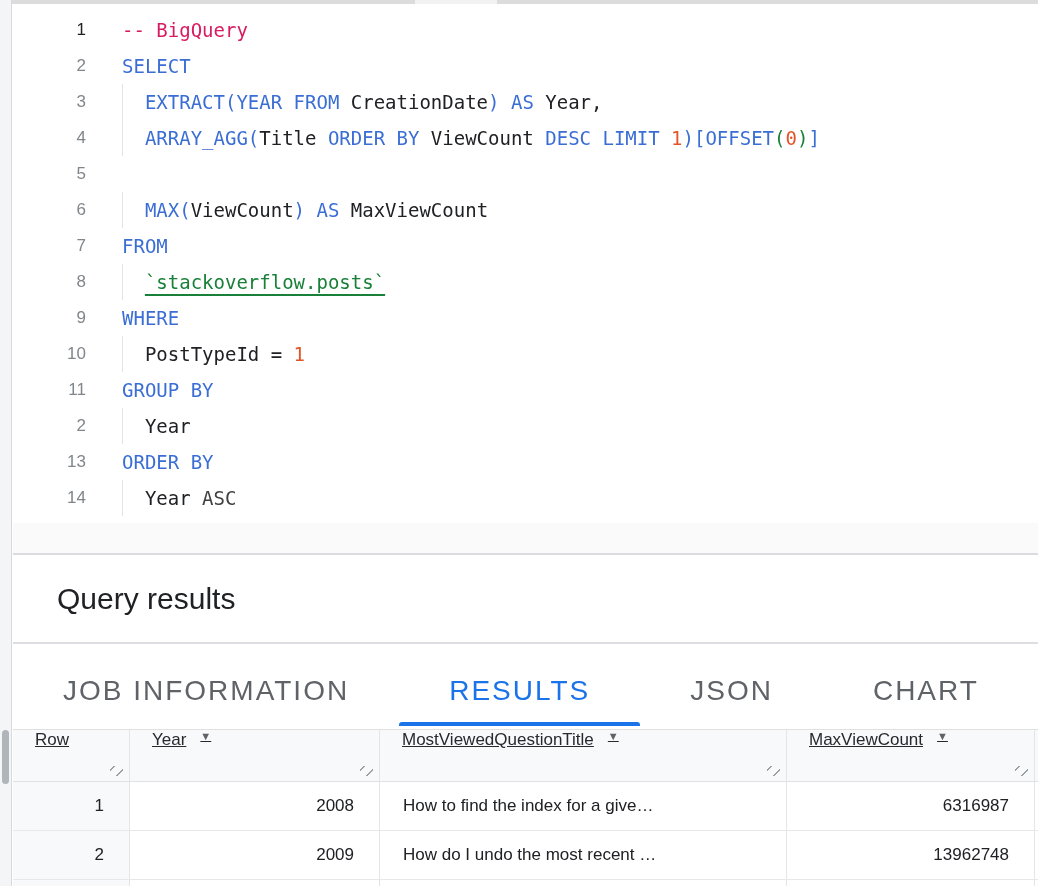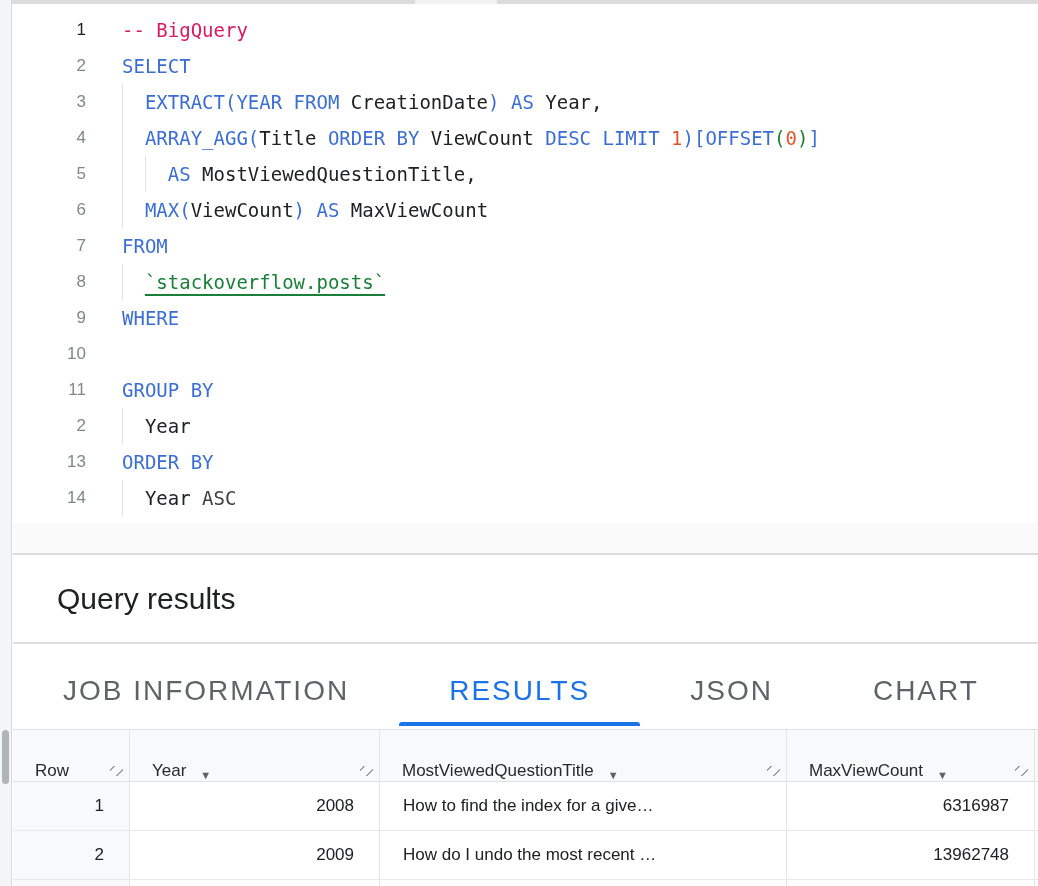--- a/index.html
+++ b/index.html
@@ -43,23 +43,23 @@
   .tab{position:relative;display:flex;align-items:center;justify-content:center;
        padding:0 50px;font-size:28px;font-weight:500;letter-spacing:2px;color:#5f6368;
        white-space:nowrap;cursor:pointer;text-transform:uppercase;}
   .tab.active{color:#1a73e8;justify-content:flex-end;}
   .tab .indicator{position:absolute;left:0;right:0;bottom:3px;height:4px;background:#1a73e8;
                   border-radius:3px 3px 0 0;}
 
   
   .rtable{position:absolute;left:13px;top:730px;width:1025px;background:#fff;}
   .thead{display:flex;height:51px;background:#f8f9fa;border-bottom:1px solid #dfe1e4;}
-  .th{position:relative;display:flex;align-items:flex-end;box-sizing:border-box;
+  .th{position:relative;display:flex;align-items:flex-start;box-sizing:border-box;
       padding:0 20px 0 22px;border-right:1px solid #e3e5e8;font-size:17px;font-weight:500;
-      color:#27292e;white-space:nowrap;overflow:hidden;}
+      color:#27292e;white-space:nowrap;overflow:hidden;text-decoration:underline;}
   .sort-arrow{margin-left:14px;font-size:11px;color:#5f6368;}
   .resize-handle{position:absolute;right:6px;bottom:5px;width:13px;height:10px;cursor:col-resize;
       background:repeating-linear-gradient(135deg,transparent 0 2.5px,#9aa0a6 2.5px 4px,transparent 4px 8.5px);}
   .tr{display:flex;height:48px;border-bottom:1px solid #e6e8ea;background:#fff;}
   .td{display:flex;align-items:center;box-sizing:border-box;border-right:1px solid #e3e5e8;
       font-size:17px;color:#202124;white-space:nowrap;overflow:hidden;}
   .td.rownum{background:#f8f9fa;}
   .td.align-right{justify-content:flex-end;padding-right:25px;padding-left:8px;}
   .td.align-left{justify-content:flex-start;padding-left:23px;padding-right:16px;}
   .th.sliver,.td.sliver{flex:1;border-right:none;padding:0;}
@@ -88,40 +88,40 @@
       <div class="code-line">
         <span class="lnum">3</span>
         <span class="code"><span class="indent"></span><span style="color: rgb(59, 110, 212);">EXTRACT(YEAR FROM </span><span style="color: rgb(32, 33, 36);">CreationDate</span><span style="color: rgb(59, 110, 212);">) AS </span><span style="color: rgb(32, 33, 36);">Year,</span></span>
       </div>
       <div class="code-line">
         <span class="lnum">4</span>
         <span class="code"><span class="indent"></span><span style="color: rgb(59, 110, 212);">ARRAY_AGG(</span><span style="color: rgb(32, 33, 36);">Title</span><span style="color: rgb(59, 110, 212);"> ORDER BY </span><span style="color: rgb(32, 33, 36);">ViewCount</span><span style="color: rgb(59, 110, 212);"> DESC LIMIT </span><span style="color: rgb(228, 84, 40);">1</span><span style="color: rgb(59, 110, 212);">)[OFFSET</span><span style="color: rgb(24, 128, 56);">(</span><span style="color: rgb(228, 84, 40);">0</span><span style="color: rgb(24, 128, 56);">)</span><span style="color: rgb(59, 110, 212);">]</span></span>
       </div>
       <div class="code-line">
         <span class="lnum">5</span>
-        <span class="code"><span class="indent"></span><span class="indent"></span><span style="color: rgb(59, 110, 212);">AS </span><span style="color: rgb(32, 33, 36);">MostViewedQuestionTitle,</span></span>
       </div>
       <div class="code-line">
         <span class="lnum">6</span>
         <span class="code"><span class="indent"></span><span style="color: rgb(59, 110, 212);">MAX(</span><span style="color: rgb(32, 33, 36);">ViewCount</span><span style="color: rgb(59, 110, 212);">) AS </span><span style="color: rgb(32, 33, 36);">MaxViewCount</span></span>
       </div>
       <div class="code-line">
         <span class="lnum">7</span>
         <span class="code"><span style="color: rgb(59, 110, 212);">FROM</span></span>
       </div>
       <div class="code-line">
         <span class="lnum">8</span>
         <span class="code"><span class="indent"></span><span class="tok-ref" style="color: rgb(24, 128, 56);">`stackoverflow.posts`</span></span>
       </div>
       <div class="code-line">
         <span class="lnum">9</span>
         <span class="code"><span style="color: rgb(59, 110, 212);">WHERE</span></span>
       </div>
       <div class="code-line">
         <span class="lnum">10</span>
+        <span class="code"><span class="indent"></span><span style="color: rgb(32, 33, 36);">PostTypeId = </span><span style="color: rgb(228, 84, 40);">1</span></span>
       </div>
       <div class="code-line">
         <span class="lnum">11</span>
         <span class="code"><span style="color: rgb(59, 110, 212);">GROUP BY</span></span>
       </div>
       <div class="code-line">
         <span class="lnum">2</span>
         <span class="code"><span class="indent"></span><span style="color: rgb(32, 33, 36);">Year</span></span>
       </div>
       <div class="code-line">

